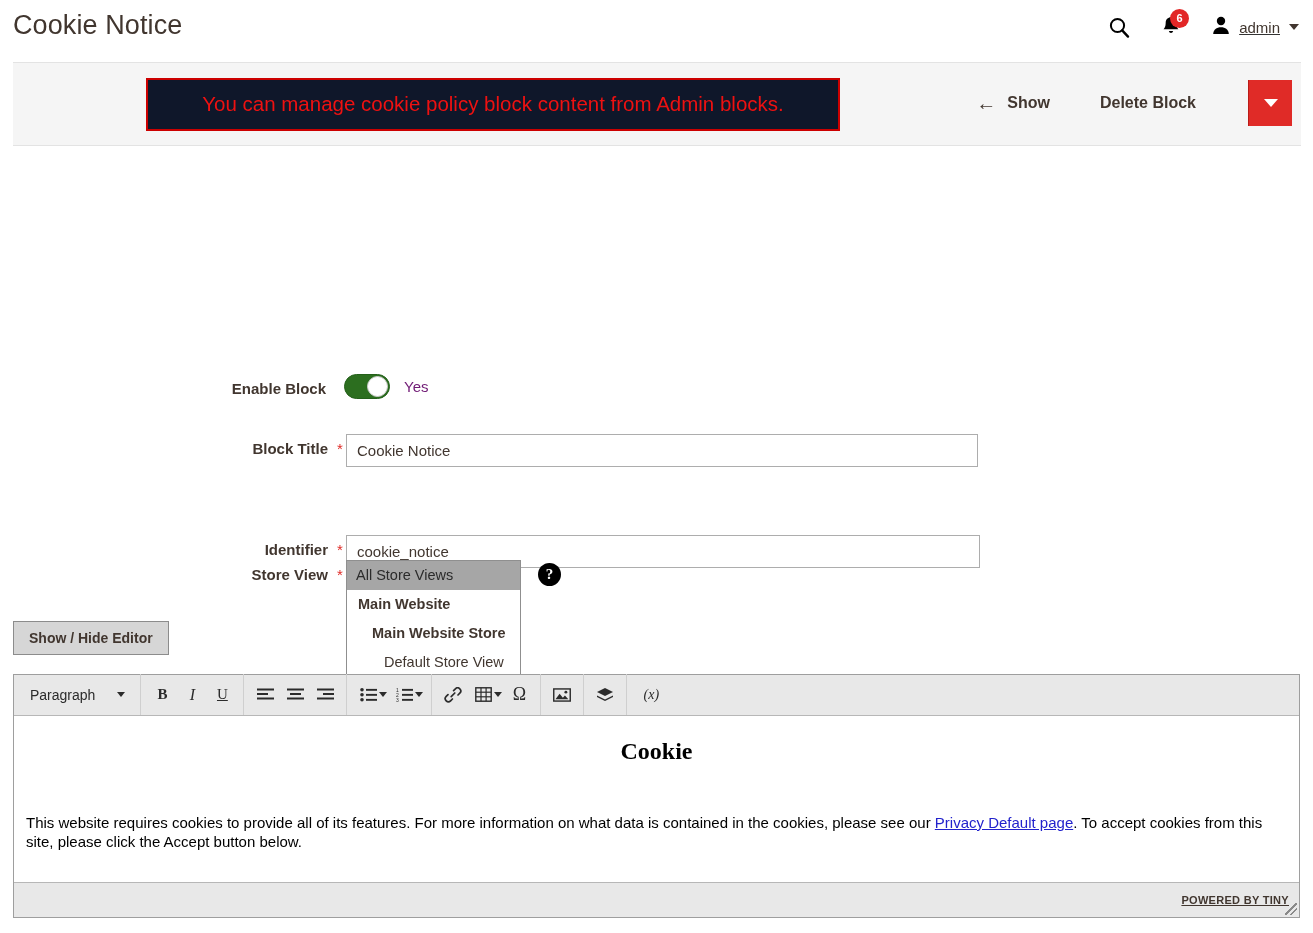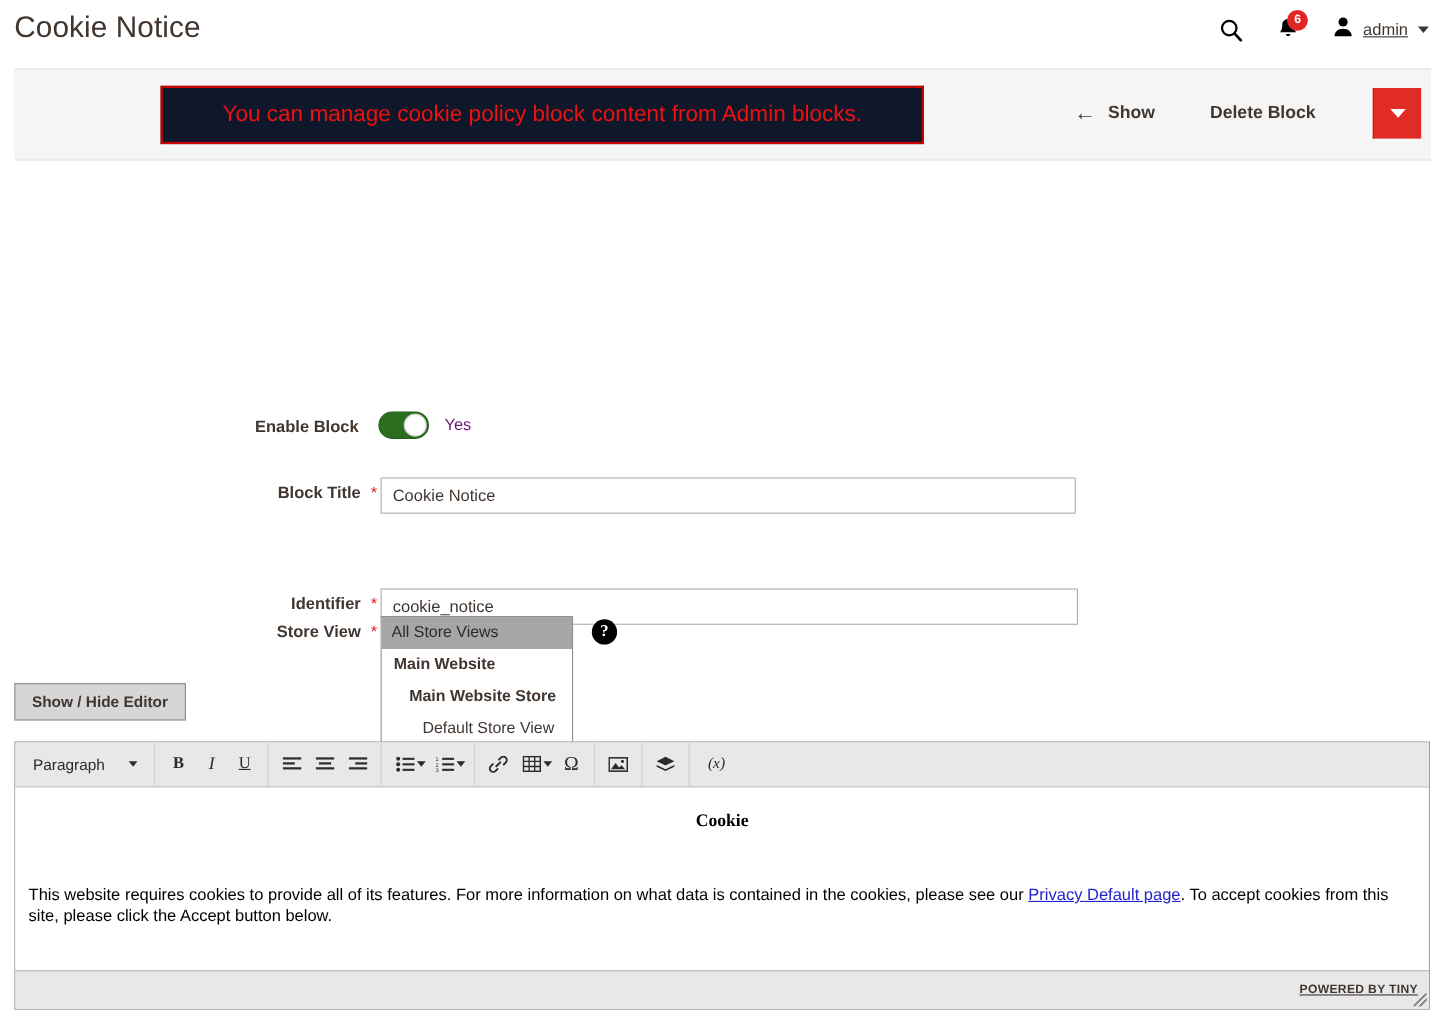--- a/index.html
+++ b/index.html
@@ -358,21 +358,21 @@
   .editor-body {
     height: 166px;
     background: #ffffff;
     padding: 14px 12px 0 12px;
     position: relative;
   }
   .ed-heading {
     text-align: center;
     font-family: "Liberation Serif", serif;
     font-weight: 700;
-    font-size: 16px;
+    font-size: 24px;
     color: #000000;
     margin: 8px 0 0 0;
   }
   .ed-paragraph {
     margin-top: 49px;
     font-size: 15px;
     line-height: 1.25;
     color: #000000;
     font-family: "Liberation Sans", sans-serif;
   }

